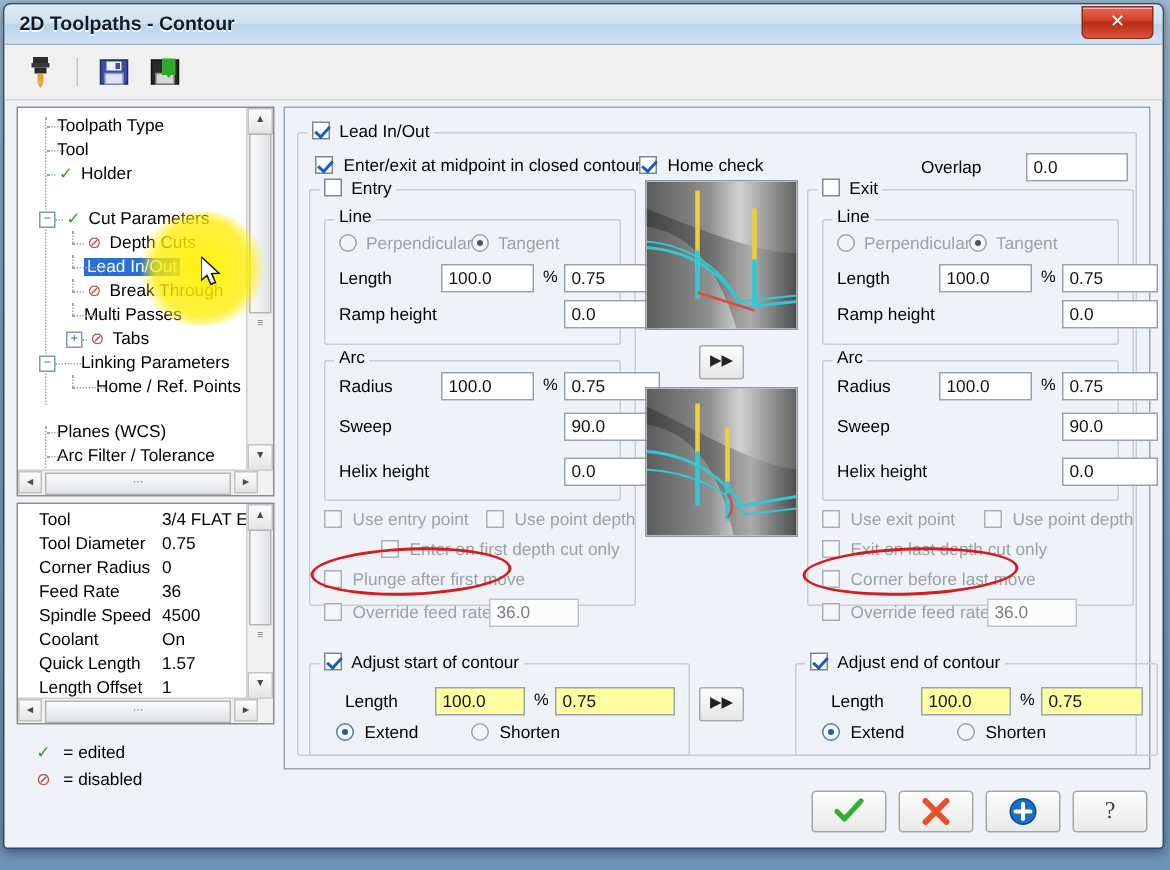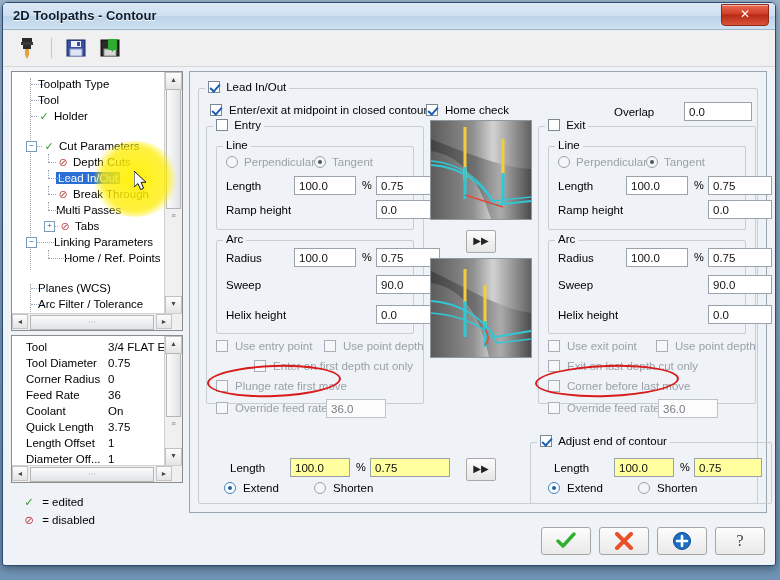--- a/index.html
+++ b/index.html
@@ -301,24 +301,27 @@
           <div class="qvrow">
             <span class="qvk">Tool Diameter</span><span class="qvv">0.75</span>
           </div>
           <div class="qvrow">
             <span class="qvk">Corner Radius</span><span class="qvv">0</span>
           </div>
           <div class="qvrow">
             <span class="qvk">Feed Rate</span><span class="qvv">36</span>
           </div>
           <div class="qvrow">
+            <span class="qvk">Spindle Speed</span><span class="qvv">4500</span>
+          </div>
+          <div class="qvrow">
             <span class="qvk">Coolant</span><span class="qvv">On</span>
           </div>
           <div class="qvrow">
-            <span class="qvk">Quick Length</span><span class="qvv">3.75</span>
+            <span class="qvk">Quick Length</span><span class="qvv">1.57</span>
           </div>
           <div class="qvrow">
             <span class="qvk">Length Offset</span><span class="qvv">1</span>
           </div>
           <div class="qvrow">
             <span class="qvk">Diameter Off...</span><span class="qvv">1</span>
           </div>
         </div>
         <div class="vscroll">
           <div class="arr">▲</div>
@@ -414,21 +417,21 @@
       <div style="position:absolute;left:134px;top:268px;">
         <span class="cbx dim"></span>
         <span class="lab dimtxt" style="margin-left:4px;">Use point depth</span>
       </div>
       <div style="position:absolute;left:26px;top:288px;margin-left:38px;">
         <span class="cbx dim"></span>
         <span class="lab dimtxt" style="margin-left:4px;">Enter on first depth cut only</span>
       </div>
       <div style="position:absolute;left:26px;top:308px;">
         <span class="cbx dim"></span>
-        <span class="lab dimtxt" style="margin-left:4px;">Plunge rate first move</span>
+        <span class="lab dimtxt" style="margin-left:4px;">Plunge after first move</span>
       </div>
       <div style="position:absolute;left:26px;top:330px;">
         <span class="cbx dim"></span>
         <span class="lab dimtxt" style="margin-left:4px;">Override feed rate</span>
       </div>
       <div class="fld dimf" style="left:136px;top:327px;width:60px;">36.0</div>
 
       <div class="prev" style="left:240px;top:48px;width:100px;height:98px;">
         <svg width="100" height="98" viewBox="0 0 100 98">
           <defs>
@@ -542,20 +545,26 @@
       <div style="position:absolute;left:358px;top:308px;">
         <span class="cbx dim"></span>
         <span class="lab dimtxt" style="margin-left:4px;">Corner before last move</span>
       </div>
       <div style="position:absolute;left:358px;top:330px;">
         <span class="cbx dim"></span>
         <span class="lab dimtxt" style="margin-left:4px;">Override feed rate</span>
       </div>
       <div class="fld dimf" style="left:468px;top:327px;width:60px;">36.0</div>
 
+      <div class="grp" style="left:16px;top:370px;width:252px;height:60px;">
+        <div class="gl">
+          <span class="cbx on"></span>
+          <span class="lab" style="margin-left:3px;">Adjust start of contour</span>
+        </div>
+      </div>
       <div class="lab" style="position:absolute;left:40px;top:390px;">Length</div>
       <div class="fld yel" style="left:100px;top:386px;width:60px;">100.0</div>
       <div class="pct" style="left:166px;top:389px;">%</div>
       <div class="fld yel" style="left:180px;top:386px;width:80px;">0.75</div>
       <div style="position:absolute;left:34px;top:410px;">
         <span class="rad act on"></span>
         <span class="lab" style="margin-left:4px;">Extend</span>
       </div>
       <div style="position:absolute;left:124px;top:410px;">
         <span class="rad"></span>

